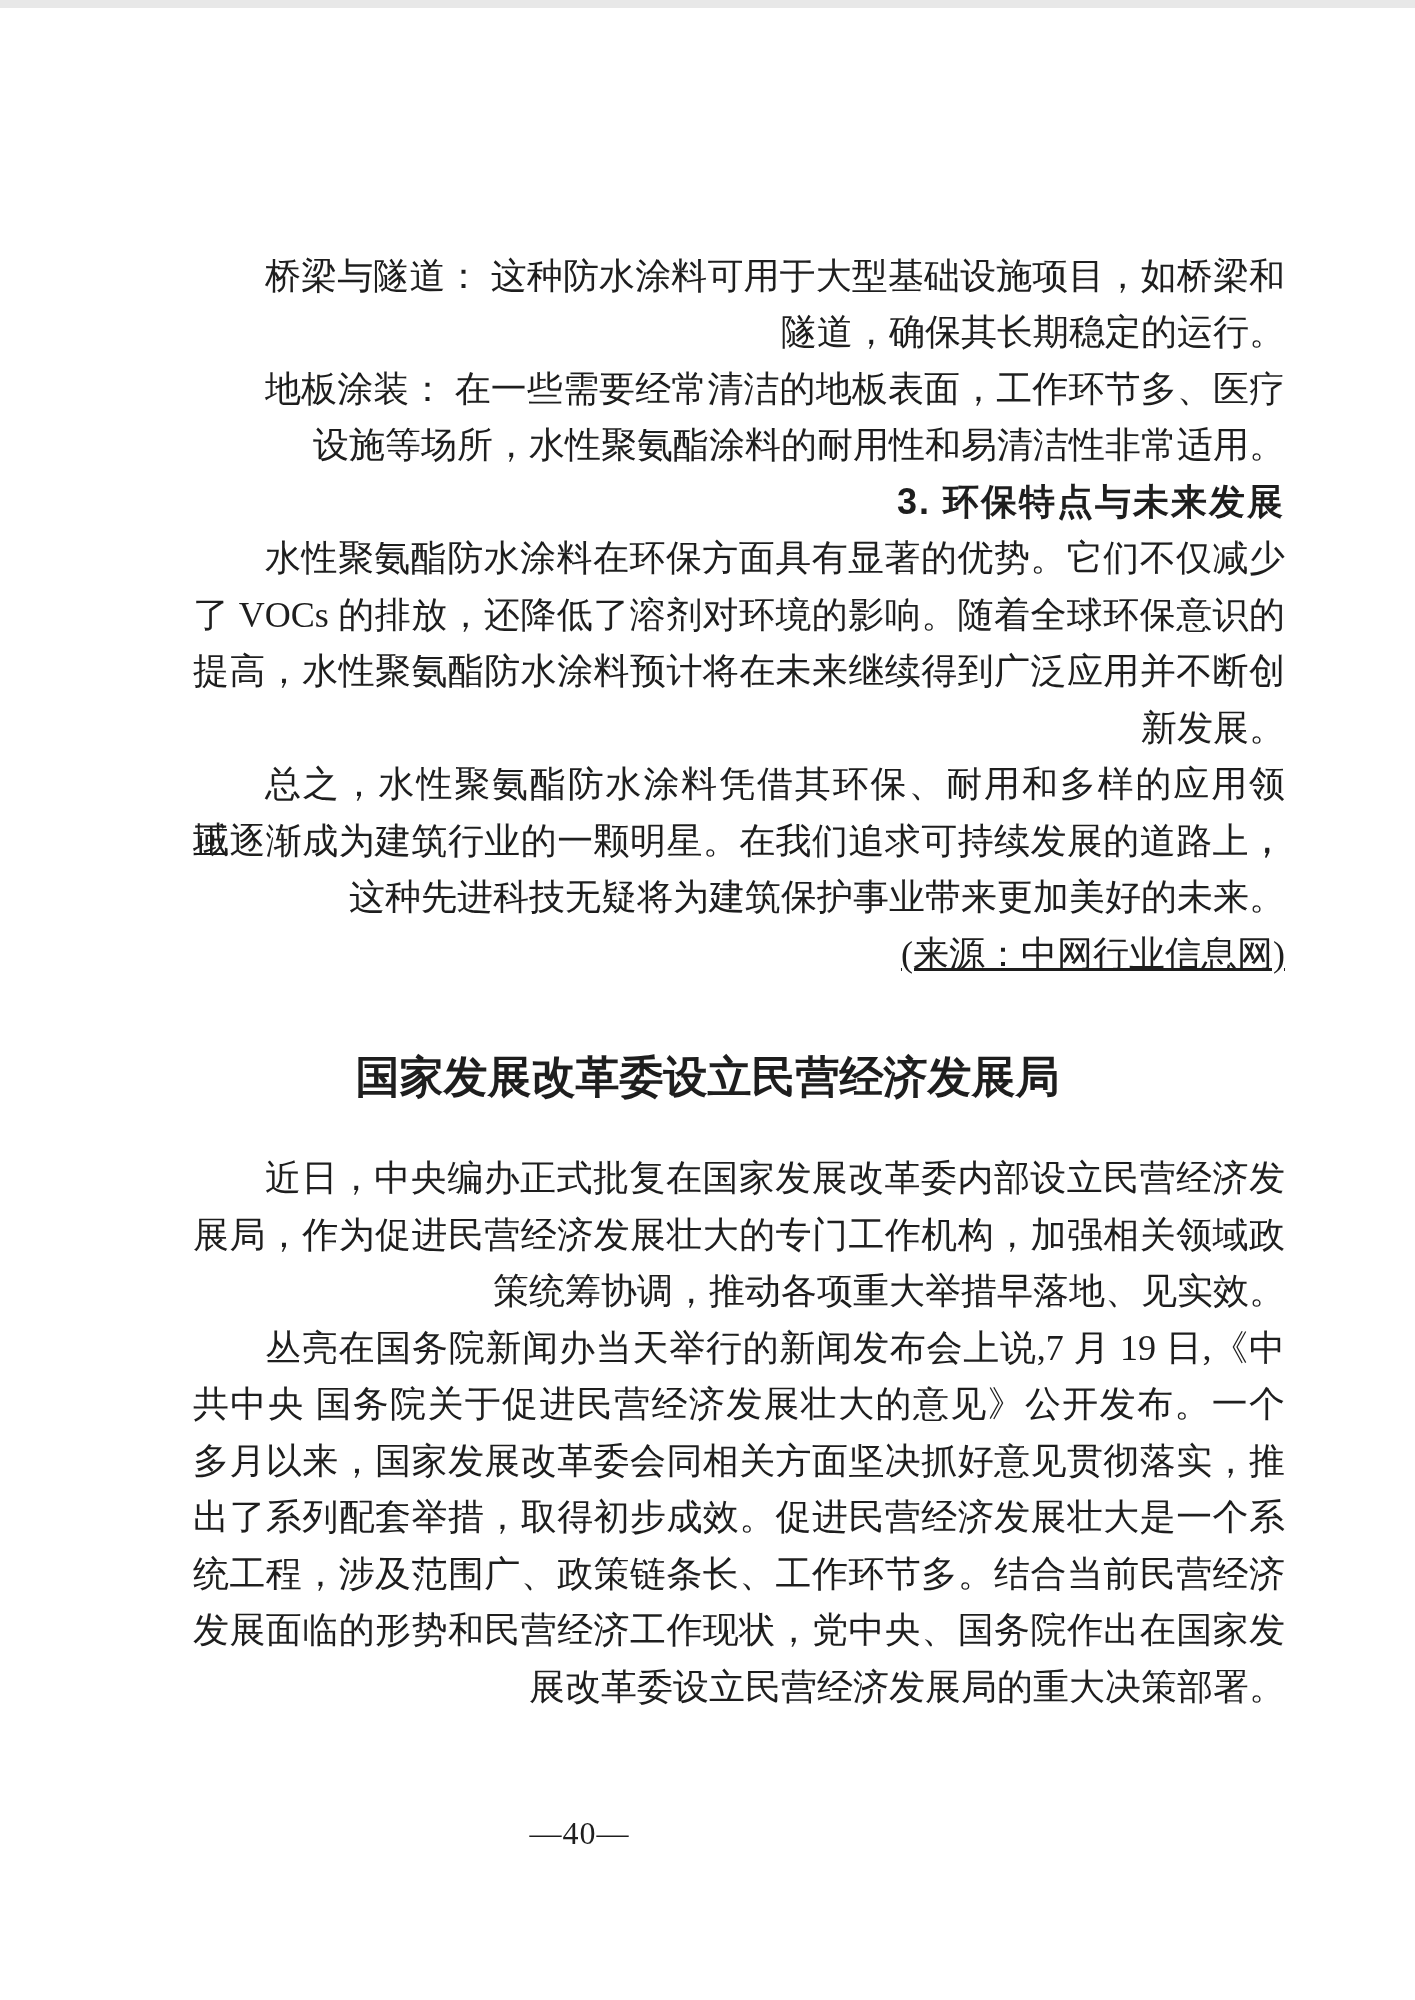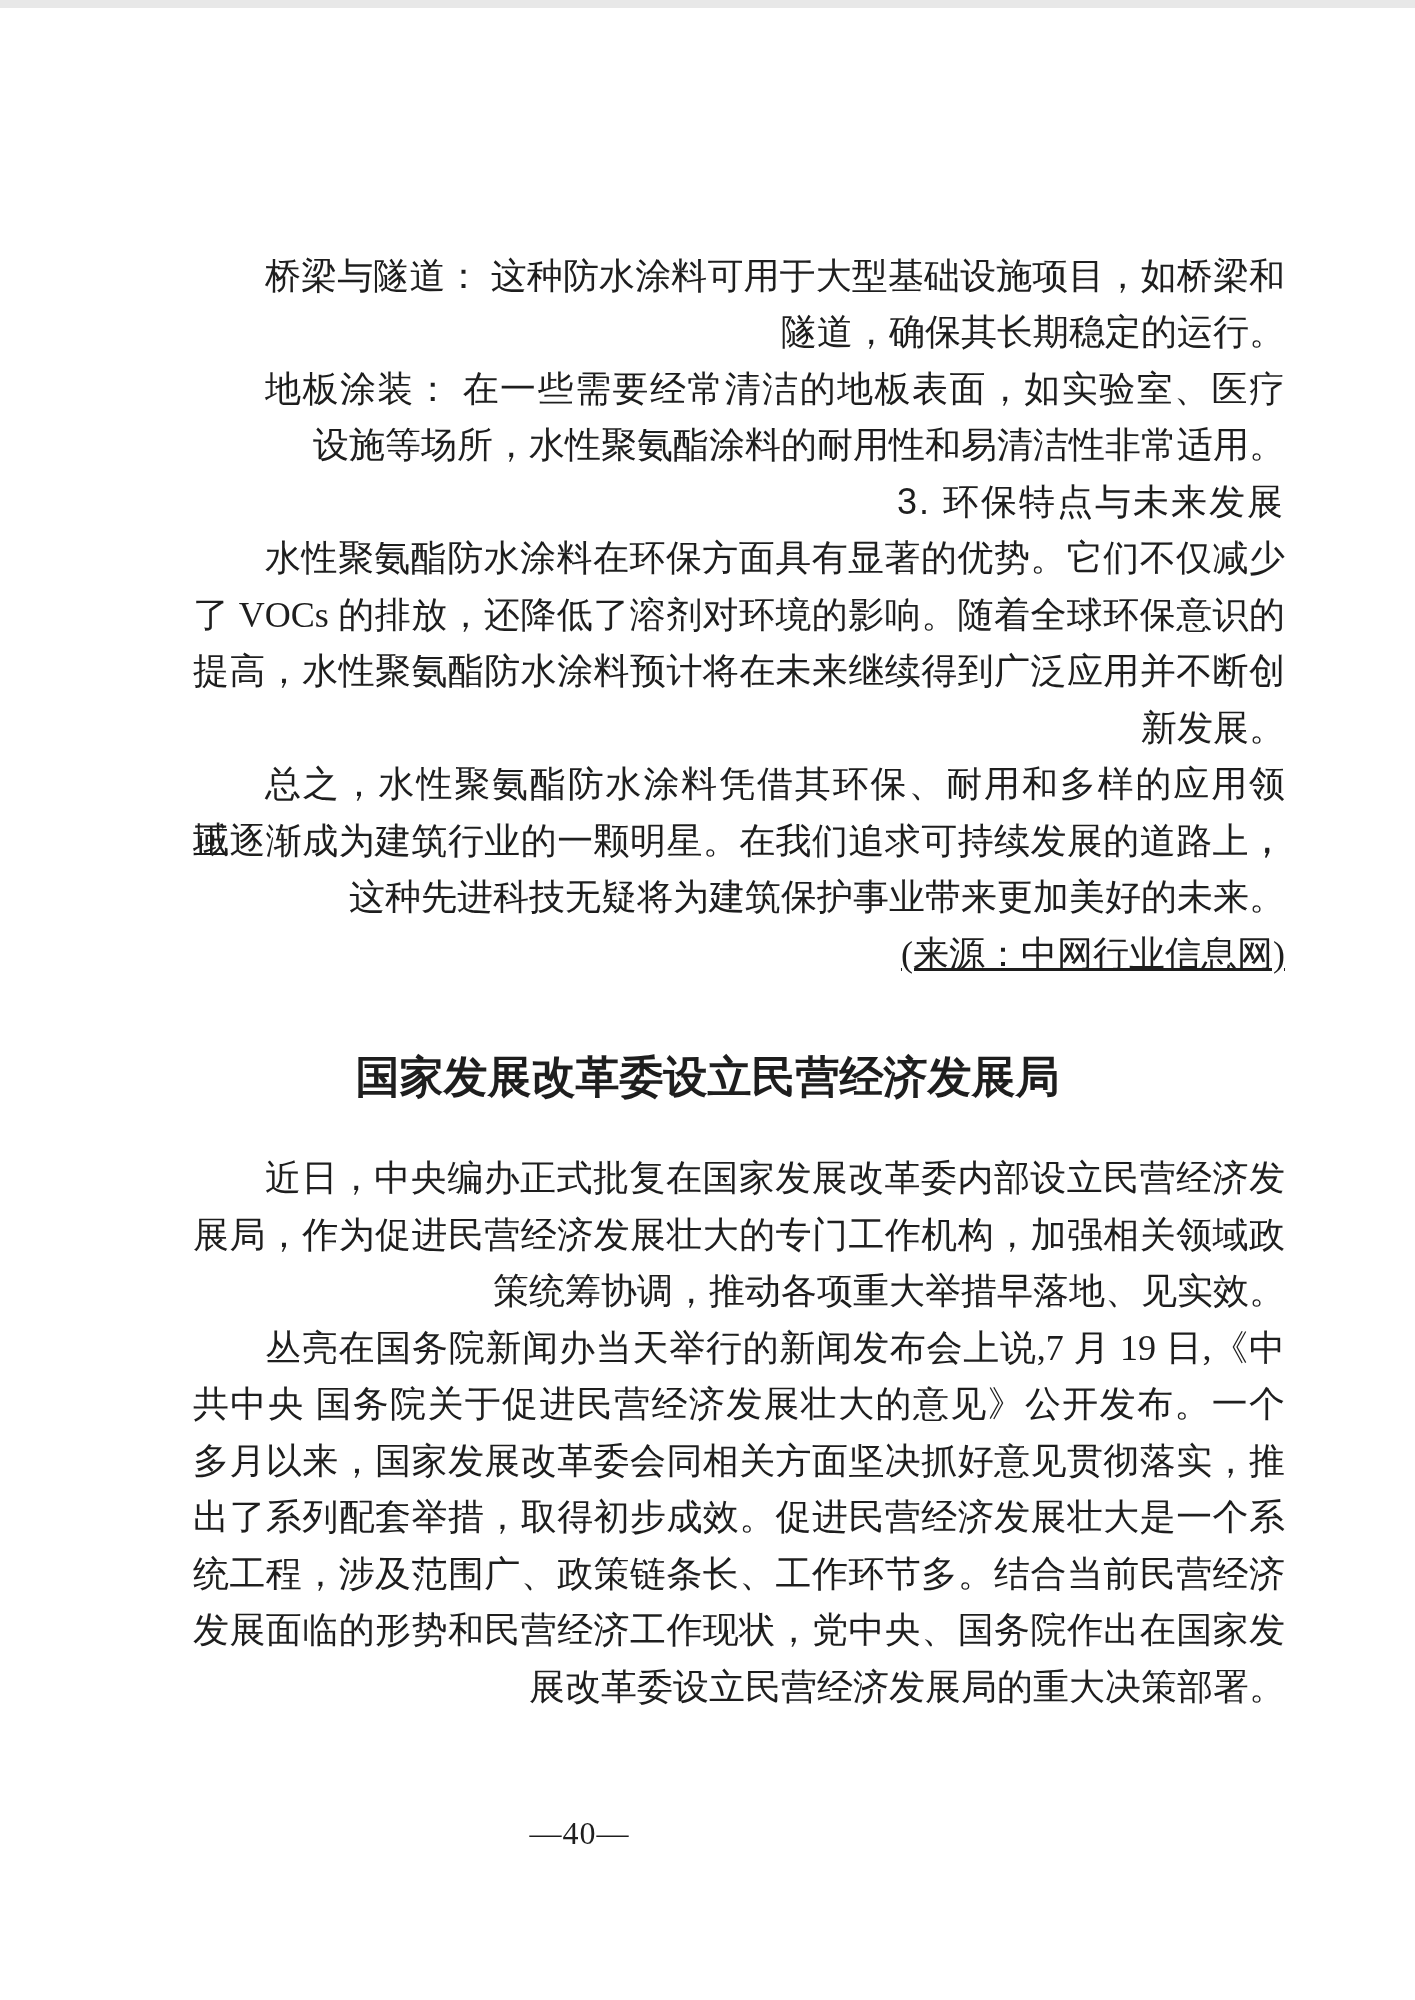--- a/index.html
+++ b/index.html
@@ -26,21 +26,21 @@
   }
   .fill {
     text-align: justify;
     text-align-last: justify;
   }
   .end   { text-align: right; }
   .ind   { text-indent: 72px; }
   .src   { text-align: right; text-decoration: underline; }
   .subhead {
     font-family: "Liberation Sans", "DejaVu Sans", sans-serif;
-    font-weight: normal;
+    font-weight: bold;
     letter-spacing: 2px;
   }
   .title {
     position: absolute;
     left: 0;
     width: 1415px;
     margin: 0;
     text-align: center;
     font-size: 44px;
     font-weight: bold;
@@ -57,21 +57,21 @@
   }
 </style>
 </head>
 <body>
 
 <div class="page" style="background: rgb(255, 255, 255); color: rgb(30, 30, 30);">
 
   <section>
     <p class="line ind fill" style="top:240px">桥梁与隧道： 这种防水涂料可用于大型基础设施项目，如桥梁和</p>
     <p class="line end" style="top:296px">隧道，确保其长期稳定的运行。</p>
-    <p class="line ind fill" style="top:353px">地板涂装： 在一些需要经常清洁的地板表面，如实验室、医疗</p>
+    <p class="line ind fill" style="top:353px">地板涂装： 在一些需要经常清洁的地板表面，工作环节多、医疗</p>
     <p class="line end" style="top:409px">设施等场所，水性聚氨酯涂料的耐用性和易清洁性非常适用。</p>
 
     <h2 class="line subhead end" style="top:466px">3. 环保特点与未来发展</h2>
 
     <p class="line ind fill" style="top:522px">水性聚氨酯防水涂料在环保方面具有显著的优势。它们不仅减少</p>
     <p class="line fill" style="top:579px">了 VOCs 的排放，还降低了溶剂对环境的影响。随着全球环保意识的</p>
     <p class="line fill" style="top:635px">提高，水性聚氨酯防水涂料预计将在未来继续得到广泛应用并不断创</p>
     <p class="line end" style="top:692px">新发展。</p>
     <p class="line ind fill" style="top:748px">总之，水性聚氨酯防水涂料凭借其环保、耐用和多样的应用领域，</p>
     <p class="line fill" style="top:805px">正逐渐成为建筑行业的一颗明星。在我们追求可持续发展的道路上，</p>

